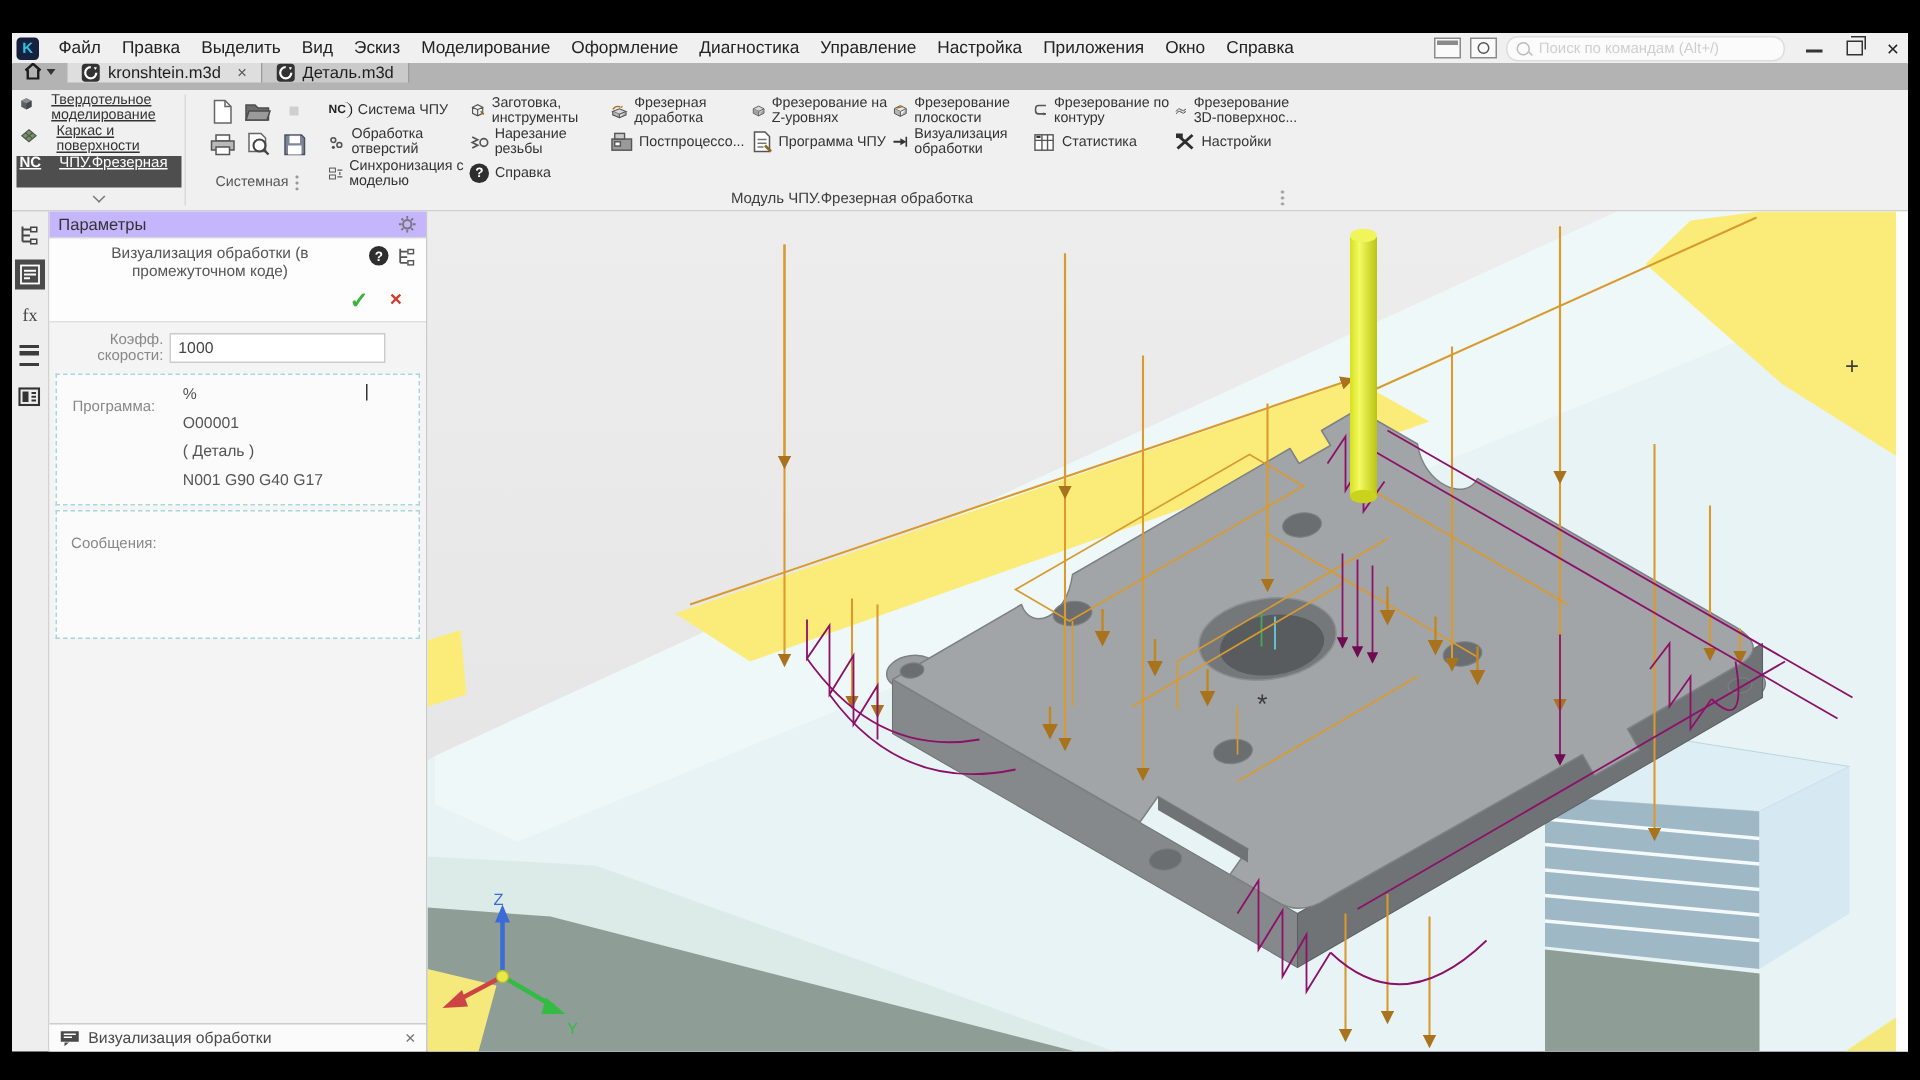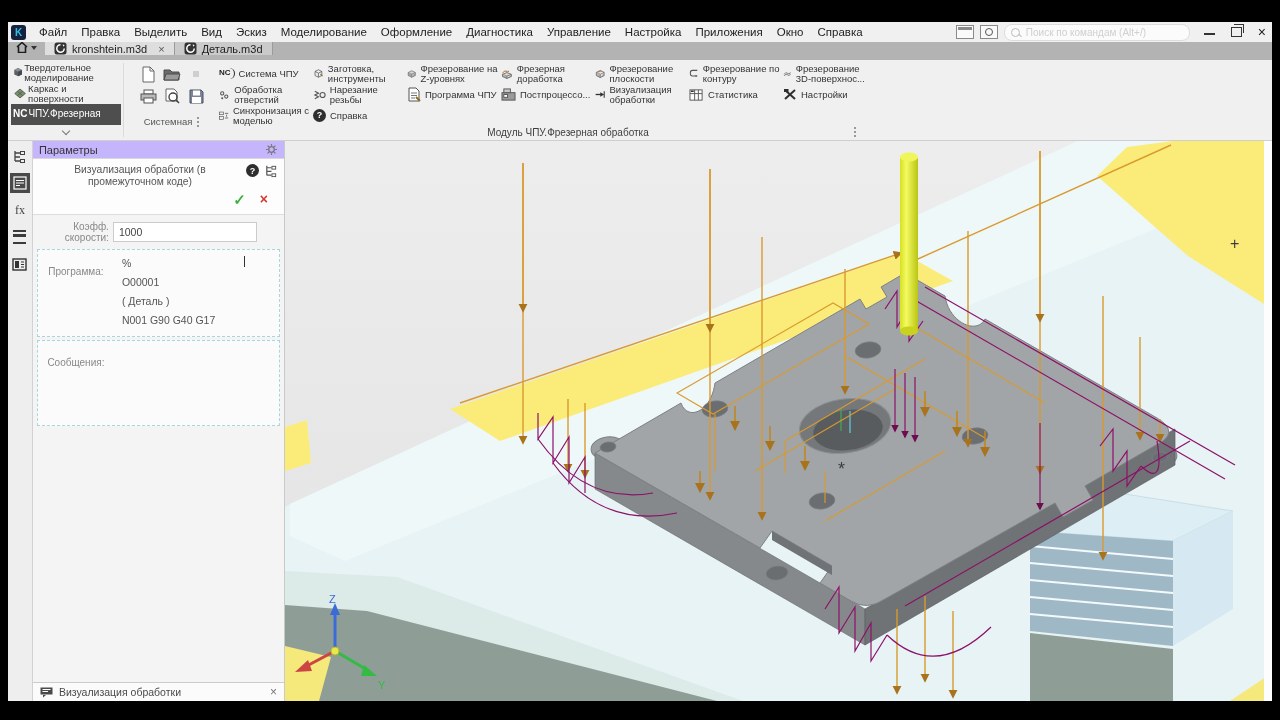--- a/index.html
+++ b/index.html
@@ -30,21 +30,21 @@
   .homeico{width:12px;height:11px;position:relative;}
   .caret{width:0;height:0;border-left:3.5px solid transparent;border-right:3.5px solid transparent;border-top:4px solid #333;}
   .tab{display:flex;align-items:center;gap:5px;padding:0 9px;background:#cacaca;border-right:1px solid #9b9b9b;max-width:170px;}
   .tab.active{background:#dedede;}
   .tab .tx{color:#555;font-size:11px;margin-left:6px;}
   .docico{flex:0 0 auto;}
   .tab-fill{flex:1;background:#c6c6c6;}
   
   .toolbar{height:80px;background:#f0f0f0;border-bottom:1px solid #cfcfcf;display:flex;position:relative;font-size:9.5px;color:#333;}
   .ws{width:110px;padding:2px 0 0 3px;display:flex;flex-direction:column;}
-  .wsrow{display:flex;align-items:center;gap:1px;height:21px;padding:0 2px;line-height:1.02;}
+  .wsrow{display:flex;gap:12px;height:21px;padding:0 2px;line-height:1.02;text-decoration:underline;}
   .wsrow.active{background:#4e4e4e;color:#fff;font-size:10px;}
   .wsrow .ncb{font-weight:bold;font-size:10px;}
   .chev{width:5px;height:5px;border-right:1.4px solid #777;border-bottom:1.4px solid #777;transform:rotate(45deg);margin:3px auto 0;}
   .vdiv{width:1px;background:#dadada;margin:3px 2px;}
   .sysgrp{width:92px;display:flex;flex-direction:column;align-items:center;padding-top:3px;}
   .sysicons{display:grid;grid-template-columns:24px 24px 24px;grid-auto-rows:22px;justify-items:center;align-items:center;}
   .syslabel{margin-top:9px;color:#555;display:flex;align-items:flex-start;gap:4px;}
   .grip{width:4px;height:11px;background-image:radial-gradient(#999 1px,transparent 1.1px);background-size:4px 4px;}
   .cncgrid{display:flex;padding-top:3px;}
   .cnccol{width:94px;display:flex;flex-direction:column;}
@@ -256,52 +256,52 @@
           <span class="lbl">Нарезание резьбы</span>
         </div>
         <div class="cmd">
           <span class="qdot">?</span>
           <span class="lbl">Справка</span>
         </div>
       </div>
       <div class="cnccol">
         <div class="cmd">
           <svg width="15" height="14" viewBox="0 0 16 15">
+              <path d="M2,6 Q5,2 9,4" fill="none" stroke="#b06a10" stroke-width="1.3"></path>
+              <path d="M9,4 l2,-1.5 -0.5,2.5 z" fill="#b06a10"></path>
+              <path d="M2,8 L8,5.5 L14,8 L8,10.5 Z" fill="#d8d8d8" stroke="#555"></path>
+              <path d="M2,8 V11 L8,13.5 V10.5 M14,8 V11 L8,13.5" fill="#b5b5b5" stroke="#555"></path>
+            </svg>
+          <span class="lbl">Фрезерная доработка</span>
+        </div>
+        <div class="cmd">
+          <svg width="15" height="14" viewBox="0 0 16 15">
+              <rect x="1" y="5" width="14" height="8" fill="#9a9a9a" stroke="#555"></rect>
+              <rect x="3" y="1" width="7" height="4" fill="#c9c9c9" stroke="#555"></rect>
+              <rect x="3" y="7" width="4" height="3" fill="#fff" stroke="#555"></rect>
+            </svg>
+          <span class="lbl">Постпроцессо...</span>
+        </div>
+      </div>
+      <div class="cnccol">
+        <div class="cmd">
+          <svg width="15" height="14" viewBox="0 0 16 15">
               <path d="M2,5 L8,2 L14,5 L8,8 Z" fill="#d8d8d8" stroke="#555"></path>
               <path d="M2,5 V10 L8,13 V8 M14,5 V10 L8,13" fill="#b5b5b5" stroke="#555"></path>
               <path d="M2,7.5 H14 M2,9.5 H14" stroke="#888" stroke-width="0.8"></path>
             </svg>
           <span class="lbl">Фрезерование на Z-уровнях</span>
         </div>
         <div class="cmd">
           <svg width="14" height="15" viewBox="0 0 14 15">
               <path d="M2,1 H9 L12,4 V14 H2 Z" fill="#fff" stroke="#555"></path>
               <path d="M4,6 H10 M4,8.5 H10 M4,11 H8" stroke="#777" stroke-width="1"></path>
               <path d="M9,10 l4,4" stroke="#8c6a1c" stroke-width="1.8"></path>
             </svg>
           <span class="lbl">Программа ЧПУ</span>
-        </div>
-      </div>
-      <div class="cnccol">
-        <div class="cmd">
-          <svg width="15" height="14" viewBox="0 0 16 15">
-              <path d="M2,6 Q5,2 9,4" fill="none" stroke="#b06a10" stroke-width="1.3"></path>
-              <path d="M9,4 l2,-1.5 -0.5,2.5 z" fill="#b06a10"></path>
-              <path d="M2,8 L8,5.5 L14,8 L8,10.5 Z" fill="#d8d8d8" stroke="#555"></path>
-              <path d="M2,8 V11 L8,13.5 V10.5 M14,8 V11 L8,13.5" fill="#b5b5b5" stroke="#555"></path>
-            </svg>
-          <span class="lbl">Фрезерная доработка</span>
-        </div>
-        <div class="cmd">
-          <svg width="15" height="14" viewBox="0 0 16 15">
-              <rect x="1" y="5" width="14" height="8" fill="#9a9a9a" stroke="#555"></rect>
-              <rect x="3" y="1" width="7" height="4" fill="#c9c9c9" stroke="#555"></rect>
-              <rect x="3" y="7" width="4" height="3" fill="#fff" stroke="#555"></rect>
-            </svg>
-          <span class="lbl">Постпроцессо...</span>
         </div>
       </div>
       <div class="cnccol">
         <div class="cmd">
           <svg width="15" height="14" viewBox="0 0 16 15">
               <path d="M2,5 L8,2 L14,5 L8,8 Z" fill="#e8e8e8" stroke="#555"></path>
               <path d="M2,5 V10 L8,13 V8 M14,5 V10 L8,13" fill="#b5b5b5" stroke="#555"></path>
               <path d="M4,4.6 l6,-1.6" stroke="#b06a10" stroke-width="1.2"></path>
             </svg>
           <span class="lbl">Фрезерование плоскости</span>

